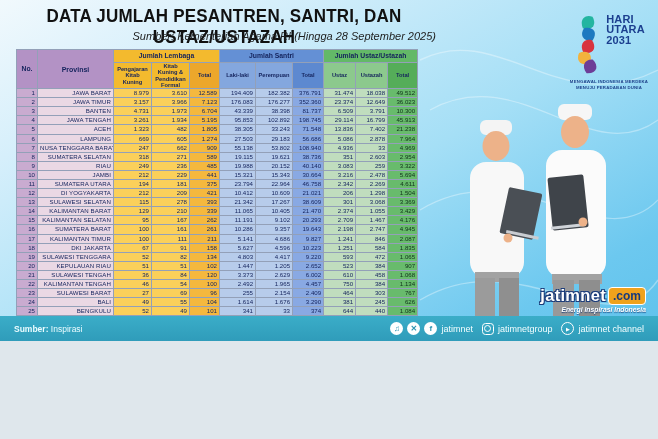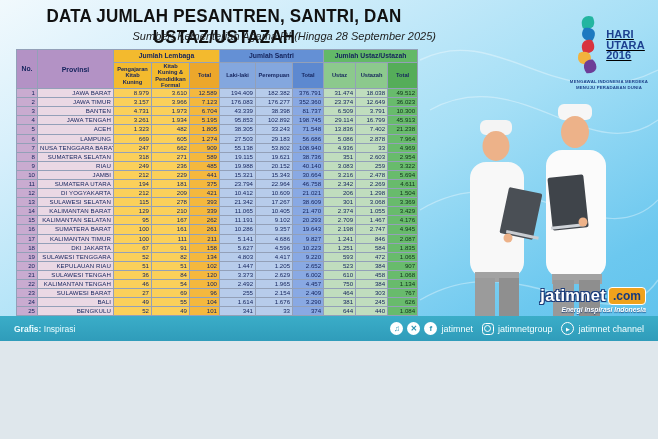--- a/index.html
+++ b/index.html
@@ -38,21 +38,21 @@
   .cell-no{text-align:center;background:#c9abd0;font-size:5.6px;}
   .cell-prov{text-align:left;background:#ead8e4;font-size:4.9px;letter-spacing:.1px;}
   .y{background:#fbd05a;}  .yt{background:#f5b83e;}
   .b{background:#b7cceb;}  .bt{background:#89a9e3;}
   .g{background:#c0ddbe;}  .gt{background:#68bb6c;color:#10321a;}
   .t-no{background:#c6b8cc;}
   .t-label{background:#c4c4c8;text-align:left;font-size:5.6px;}
 
   
   .hs-logo{position:absolute;left:564px;top:14px;width:90px;text-align:center;}
-  .hs-top{display:flex;align-items:center;justify-content:center;gap:3px;text-decoration:underline;}
+  .hs-top{display:flex;align-items:flex-start;justify-content:center;gap:3px;}
   .hs-text{text-align:left;color:#1c3f8f;font-weight:800;font-size:11px;line-height:.95;
     letter-spacing:.2px;}
   .hs-tag{margin-top:3px;font-size:4.3px;font-weight:700;color:#20458c;line-height:1.3;
     letter-spacing:.2px;}
 
   
   .brand{position:absolute;right:12px;bottom:28px;text-align:right;}
   .brand-row{display:flex;align-items:center;justify-content:flex-end;gap:2px;}
   .brand-name{font-size:16.5px;font-weight:800;color:#fff;letter-spacing:.3px;
     text-shadow:1px 1px 0 #1b3c7a,-1px 1px 0 #1b3c7a,1px -1px 0 #1b3c7a,-1px -1px 0 #1b3c7a;}
@@ -141,21 +141,21 @@
       <svg width="30" height="62" viewBox="0 0 30 62">
         <path d="M15,1 C23,4 25,12 15,16 C7,12 7,4 15,1 Z" fill="#23b5a0" transform="rotate(40 15 8)"></path>
         <path d="M15,13 C23,16 25,24 15,28 C7,24 7,16 15,13 Z" fill="#1c79c0" transform="rotate(-35 15 20)"></path>
         <path d="M15,25 C23,28 25,36 15,40 C7,36 7,28 15,25 Z" fill="#d8343f" transform="rotate(35 15 32)"></path>
         <path d="M11,37 C19,40 21,48 11,52 C3,48 3,40 11,37 Z" fill="#f2b33d" transform="rotate(-45 11 44)"></path>
         <path d="M17,45 C25,48 27,56 17,60 C9,56 9,48 17,45 Z" fill="#6d3d97" transform="rotate(25 17 52)"></path>
       </svg>
       <div class="hs-text">
         <div>HARI</div>
         <div>UTARA</div>
-        <div>2016</div>
+        <div>2031</div>
       </div>
     </div>
     <div class="hs-tag">
       <div>MENGAWAL INDONESIA MERDEKA</div>
       <div>MENUJU PERADABAN DUNIA</div>
     </div>
   </div>
 
   <table class="data">
     <colgroup>
@@ -654,21 +654,21 @@
 
   <div class="brand">
     <div class="brand-row">
       <span class="brand-name">jatimnet</span>
       <span class="brand-com">.com</span>
     </div>
     <div class="brand-tag">Energi Inspirasi Indonesia</div>
   </div>
 
   <div class="footer">
-    <div class="credit"><b>Grafis:</b><span> Inspirasi</span></div>
+    <div class="credit"><b>Sumber:</b><span> Inspirasi</span></div>
     <div class="socials">
       <div class="soc-group">
         <span class="ico-circle">♫</span>
         <span class="ico-circle">✕</span>
         <span class="ico-circle">f</span>
         <span class="soc-label">jatimnet</span>
       </div>
       <div class="soc-group">
         <span class="ico-outline">
             <span class="dot"></span>

